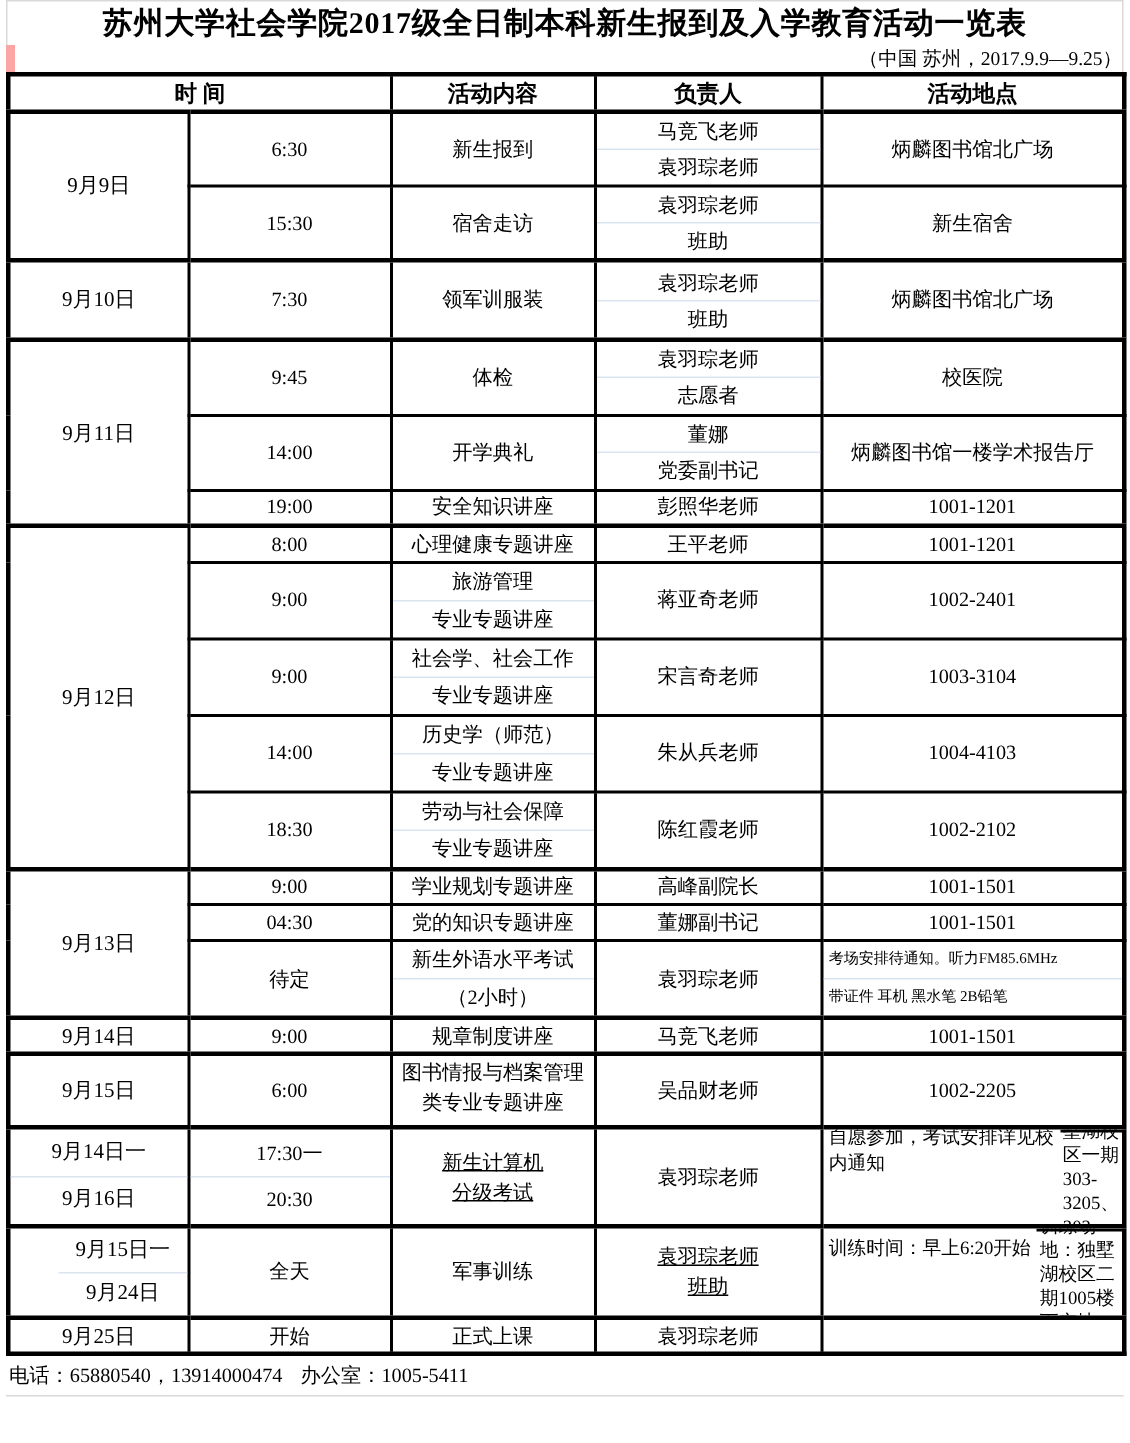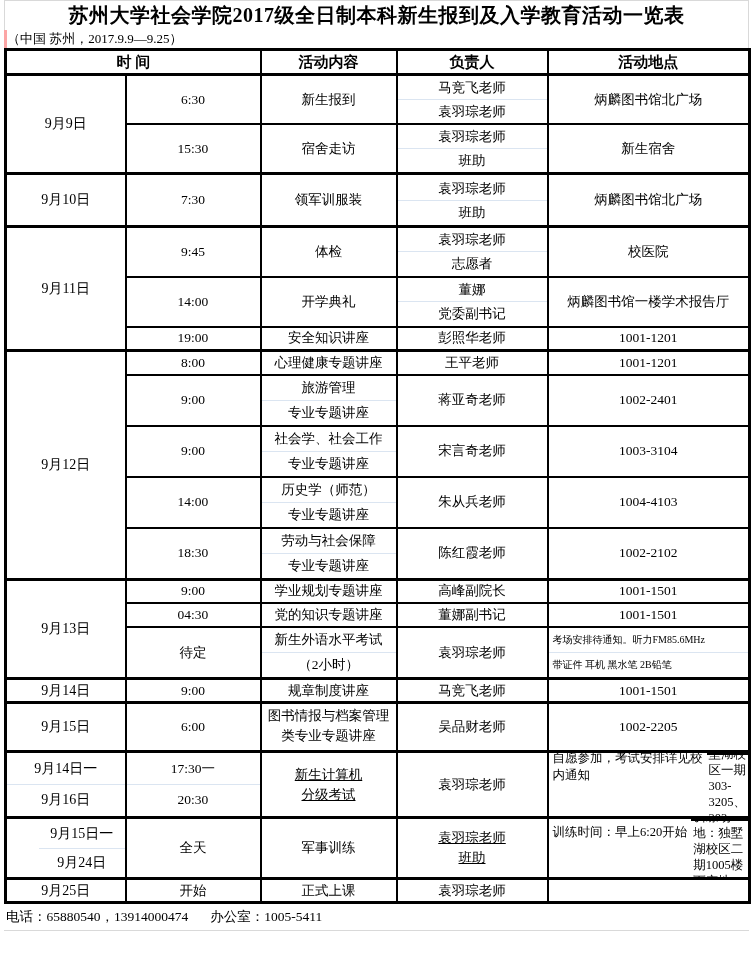--- a/index.html
+++ b/index.html
@@ -2,22 +2,22 @@
 <html><head>
 <meta charset="utf-8">
 <style>
   html,body{margin:0;padding:0;background:#fff;}
   body{width:753px;height:962px;overflow:hidden;
        font-family:"Liberation Serif","DejaVu Serif",serif;color:#000;}
   .page{width:753px;height:768px;position:relative;background:#fff;}
   .titlebox{margin:0 4px;border:1px solid #d9d9d9;border-bottom:none;
             height:29px;display:flex;align-items:center;justify-content:center;}
   .title{font-size:20px;font-weight:bold;letter-spacing:.5px;white-space:nowrap;}
-  .subtitlebox{margin:0 4px;height:18px;display:flex;align-items:center;justify-content:flex-start;
-               border-left:3px solid #fca5a5;border-right:1px solid #d9d9d9;}
+  .subtitlebox{margin:0 4px;height:18px;display:flex;align-items:center;justify-content:flex-end;
+               border-left:6px solid #fca5a5;border-right:1px solid #d9d9d9;}
   .subtitle{font-size:13px;}
   table{border-collapse:collapse;table-layout:fixed;margin:0 4px;width:744px;
         border:3px solid #000;}
   td,th{border:2px solid #000;padding:0;text-align:center;vertical-align:middle;
         font-size:13.5px;font-weight:normal;overflow:hidden;}
   th{font-size:15px;font-weight:bold;margin-top:28px;}
   tr.grp td,tr.grp th{border-top-width:3px;}
   td.date{font-size:14px;}
   
   .pair{display:flex;flex-direction:column;width:100%;}
@@ -33,21 +33,21 @@
   
   .blkpair{display:flex;flex-direction:row;width:100%;font-size:12.5px;text-align:left;}
   .blkpair>.a{display:flex;align-items:center;padding:0 4px;}
   .blkpair>.b{flex:1;border-top:2px solid #000;display:flex;align-items:center;
               padding:1px 2px;line-height:16px;}
   .wrap{line-height:1.45;padding:0 2px;font-family:Liberation Mono, monospace;}
   .footnote{margin:0 4px;height:26px;display:flex;align-items:center;
             border-bottom:1px solid #d9d9d9;font-size:13.5px;padding-left:2px;}
   .footnote span{white-space:nowrap;}
   .fn-note{margin-right:30px;}
-  .fn-phone{margin-right:22px;}
+  .fn-phone{margin-right:12px;}
 </style>
 </head>
 <body>
 
 <div class="page">
 
   <div class="titlebox">
     <div class="title">苏州大学社会学院2017级全日制本科新生报到及入学教育活动一览表</div>
   </div>
   <div class="subtitlebox">

